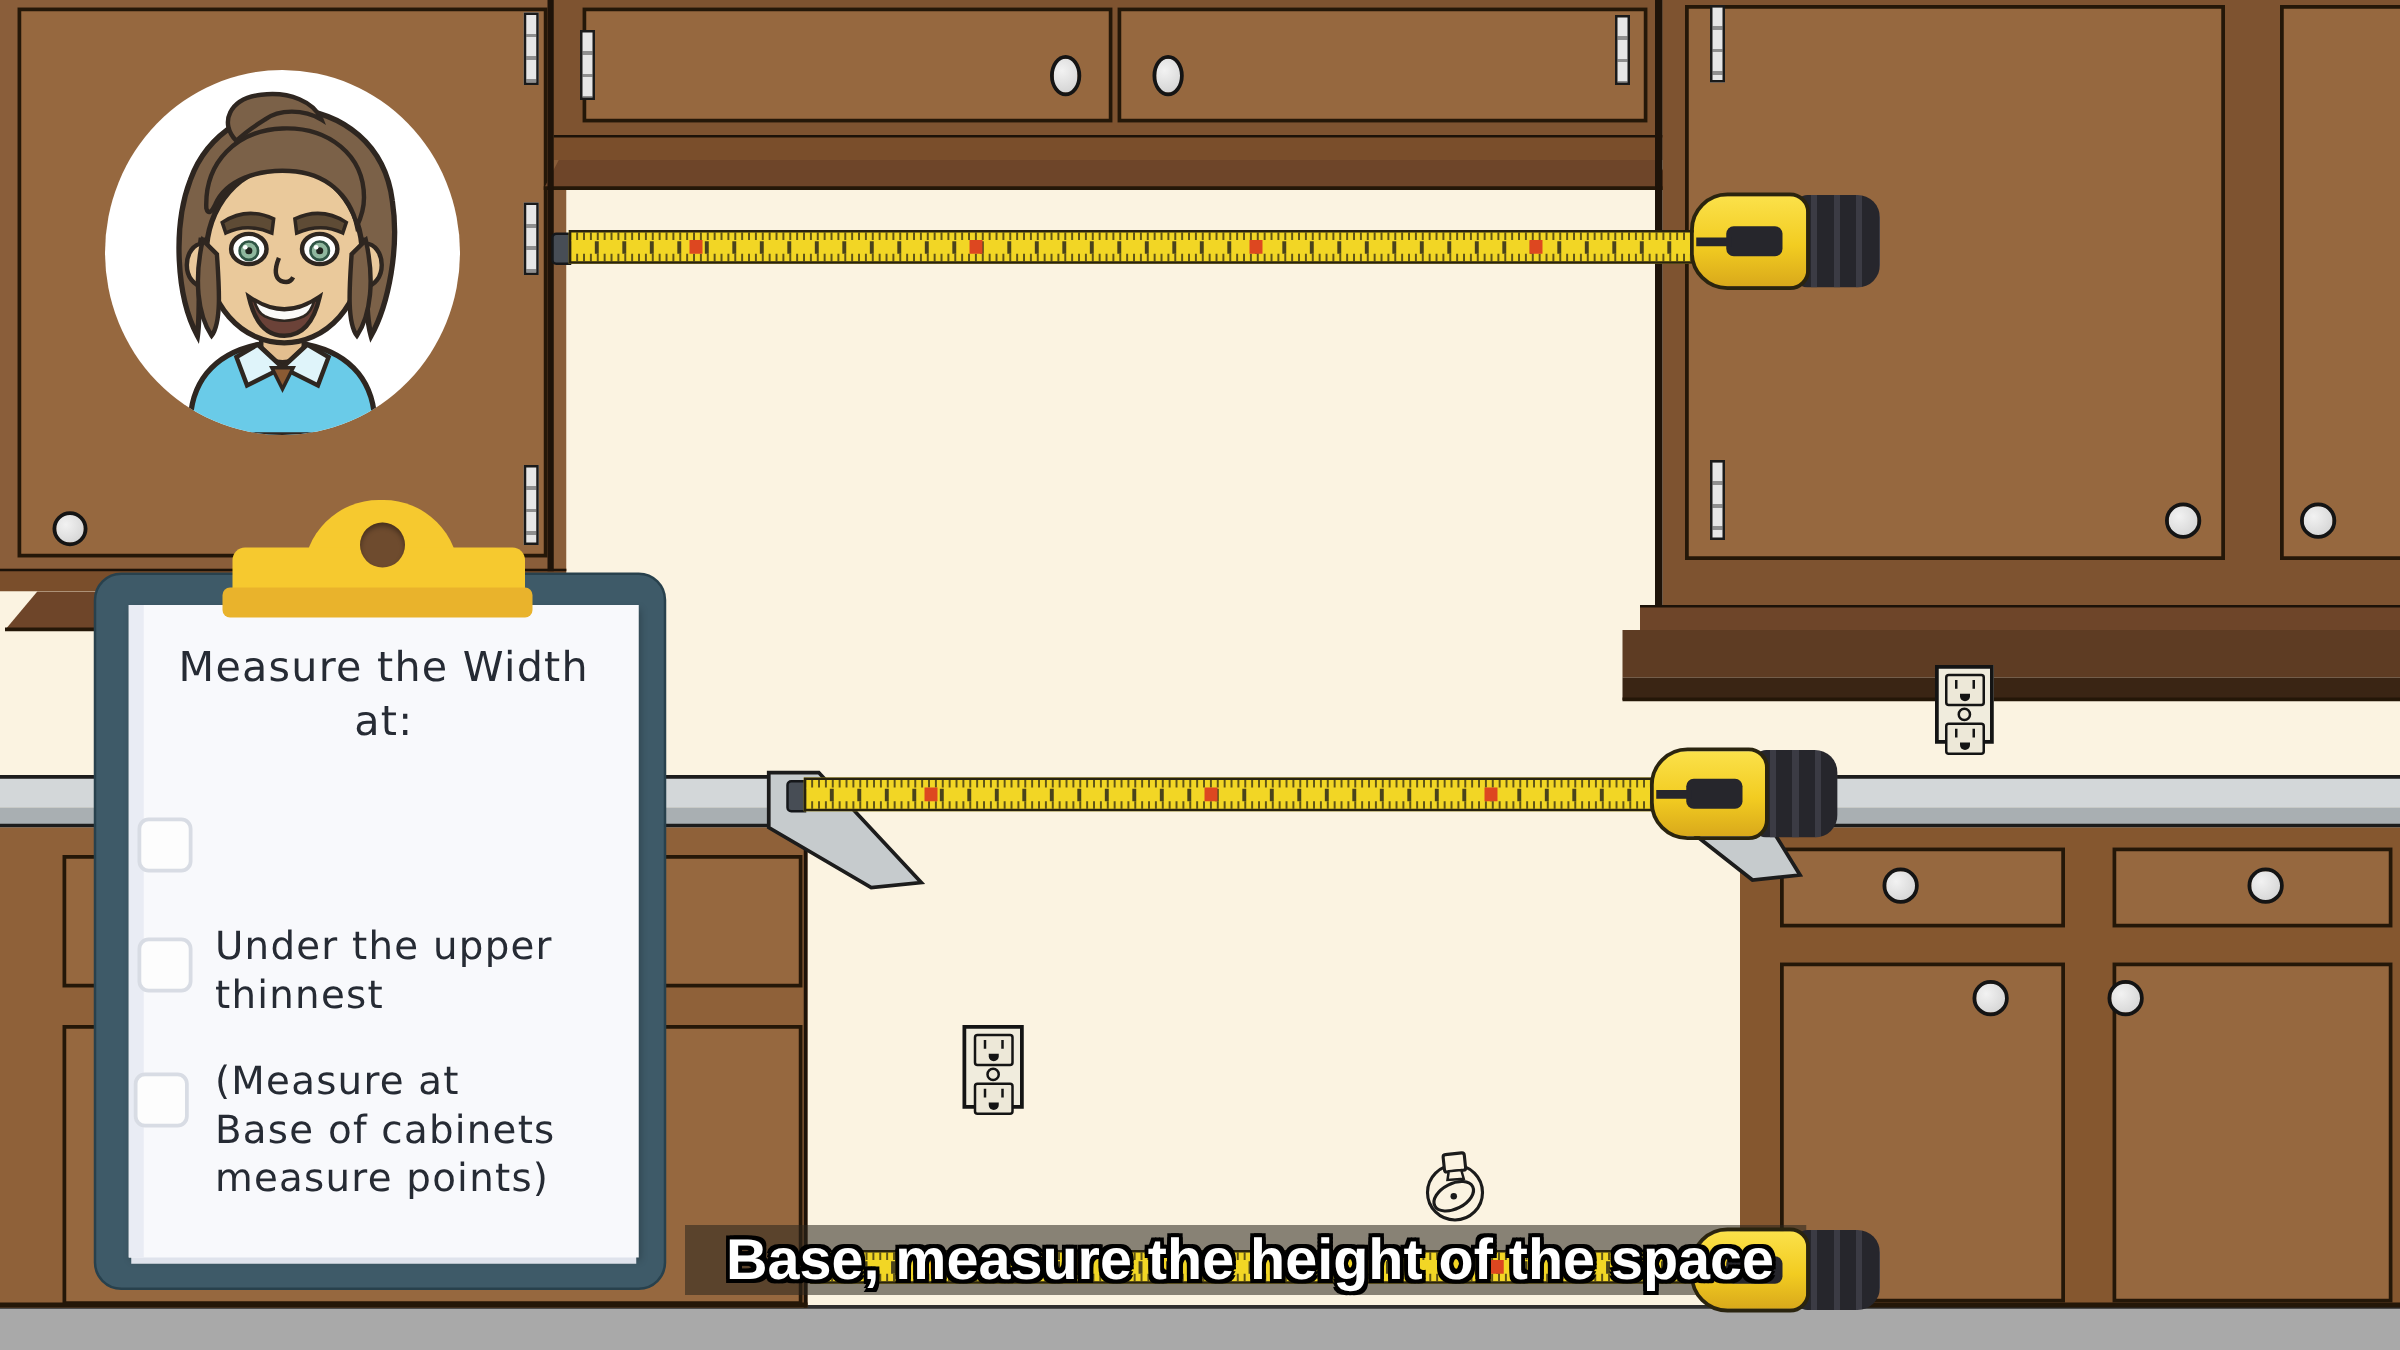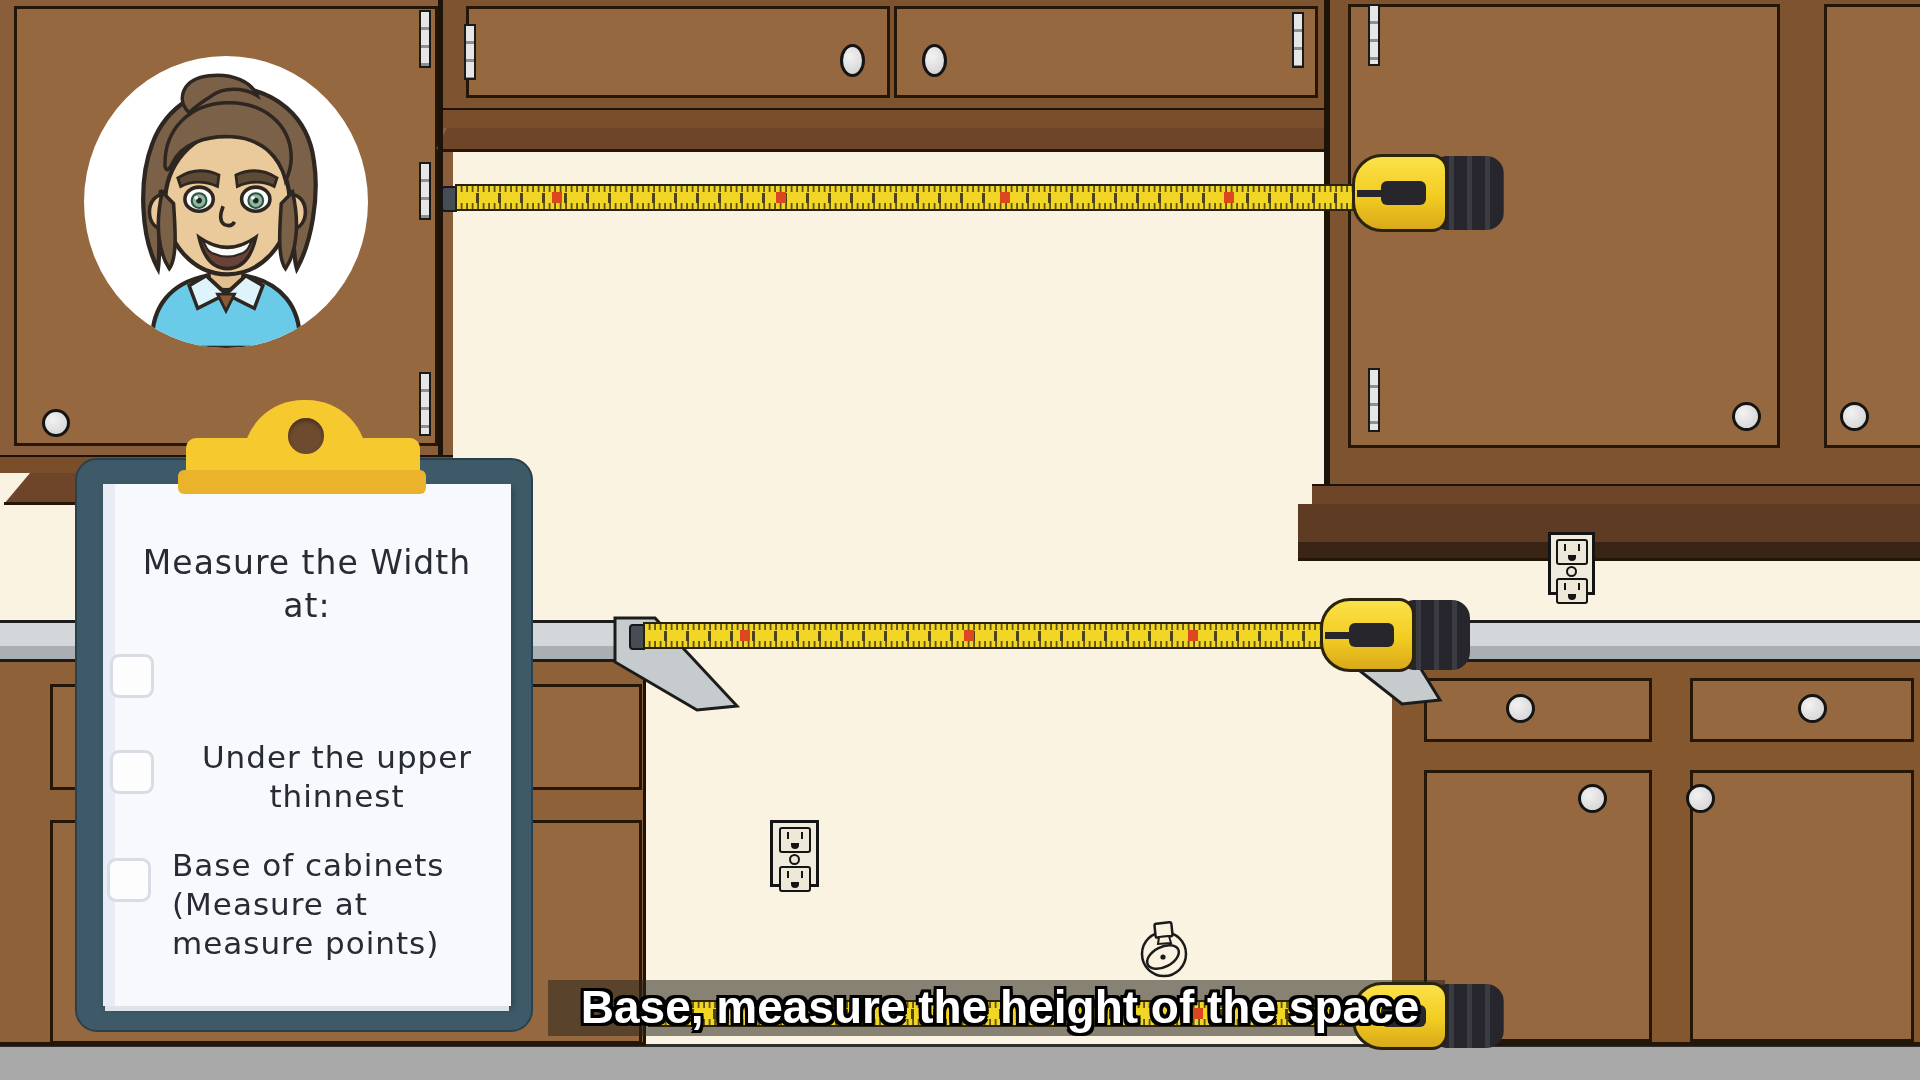--- a/index.html
+++ b/index.html
@@ -229,37 +229,37 @@
     </svg>
   </div>
 
   <div class="abs board" style="left:75px;top:458px;width:458px;height:574px;z-index:7;"></div>
   <div class="abs paper" style="left:103px;top:484px;width:408px;height:522px;z-index:8;"></div>
   <div class="abs clip-arch" style="left:243px;top:400px;width:124px;height:60px;z-index:9;"></div>
   <div class="abs clip-bar" style="left:186px;top:438px;width:234px;height:46px;z-index:9;"></div>
   <div class="abs clip-strip" style="left:178px;top:470px;width:248px;height:24px;z-index:9;"></div>
   <div class="abs clip-hole" style="left:288px;top:418px;width:36px;height:36px;z-index:10;"></div>
 
-  <div class="abs hand" style="left:103px;top:512px;width:408px;text-align:center;font-size:33px;line-height:43px;z-index:9;margin-top:29px;">
+  <div class="abs hand" style="left:103px;top:512px;width:408px;text-align:center;font-size:33px;line-height:43px;z-index:9;">
     <div>Measure the Width</div>
     <div>at:</div>
   </div>
 
   <div class="abs checkbox" style="left:110px;top:654px;width:44px;height:44px;z-index:9;"></div>
 
   <div class="abs checkbox" style="left:110px;top:750px;width:44px;height:44px;z-index:9;"></div>
-  <div class="abs hand" style="left:172px;top:738px;width:330px;font-size:31px;line-height:39px;z-index:9;text-align:center;">
+  <div class="abs hand" style="left:172px;top:738px;width:330px;font-size:31px;line-height:39px;z-index:9;">
     <div>Under the upper</div>
     <div>thinnest</div>
   </div>
 
   <div class="abs checkbox" style="left:107px;top:858px;width:44px;height:44px;z-index:9;"></div>
   <div class="abs hand" style="left:172px;top:846px;width:340px;font-size:31px;line-height:39px;z-index:9;">
+    <div>(Measure at</div>
     <div>Base of cabinets</div>
-    <div>(Measure at</div>
     <div>measure points)</div>
   </div>
 
   <div class="abs cap-strip" style="left:548px;top:980px;width:897px;height:56px;z-index:10;"></div>
   <div class="abs tape" style="left:648px;top:1000px;width:718px;z-index:11;"></div>
   <div class="abs tcase" style="left:1352px;top:982px;width:152px;height:68px;z-index:12;">
     <div class="tcase-back"></div>
     <div class="tcase-front"></div>
     <div class="tcase-slider"></div>
     <div class="tcase-stem"></div>

